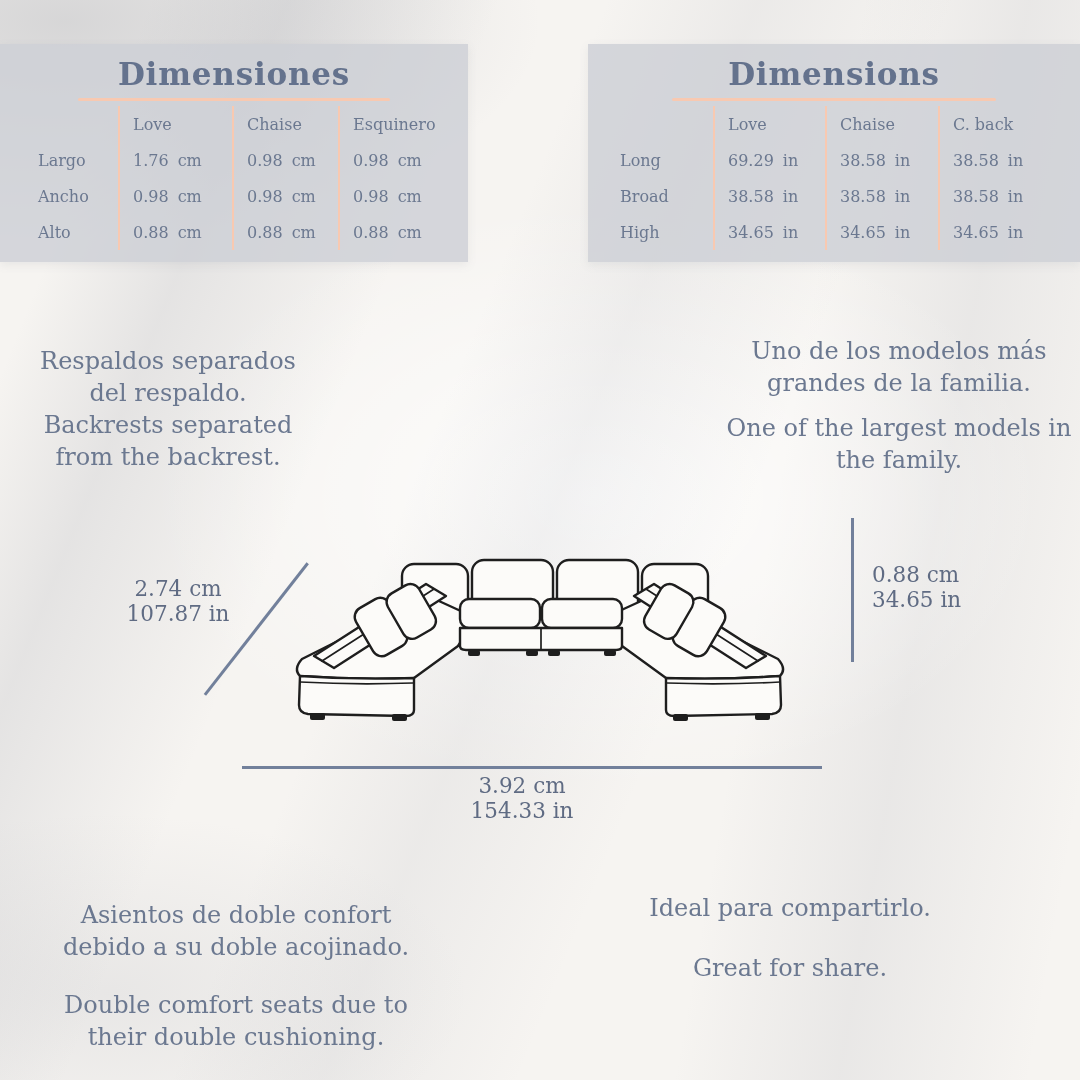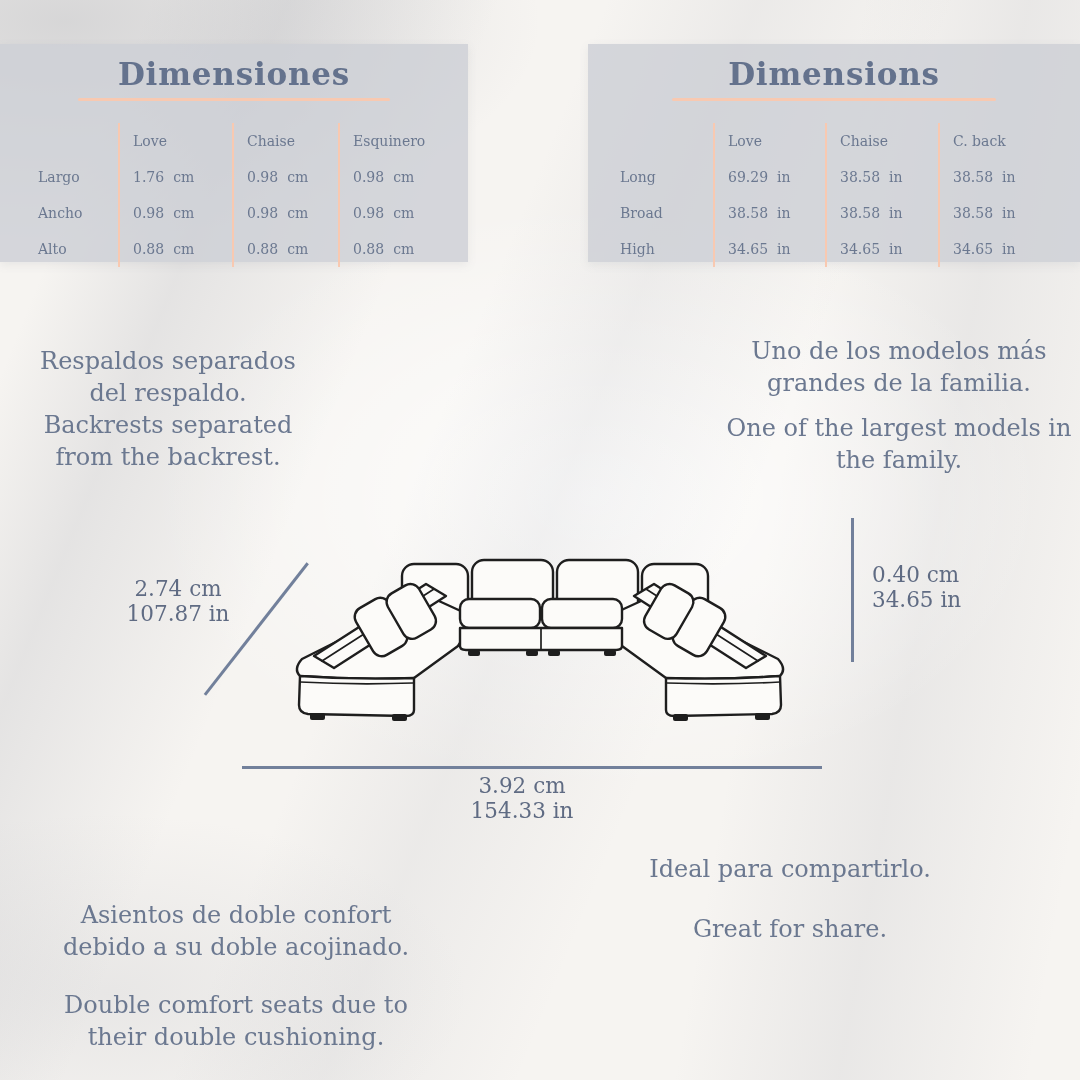--- a/index.html
+++ b/index.html
@@ -23,40 +23,40 @@
   
   .panel{position:absolute;top:44px;height:218px;background:rgba(205,208,214,0.82);
          box-shadow:0 3px 9px rgba(110,115,125,0.10);}
   .panel.es{left:0;width:468px;}
   .panel.en{left:588px;width:492px;}
   .panel-title{margin:12px 0 0 0;text-align:center;font-size:31px;font-weight:700;
                letter-spacing:0.8px;color:#64728d;}
   .rule{height:3px;background:#f8c9b1;margin:6px auto 0;border-radius:2px;}
   .es .rule{width:312px;}
   .en .rule{width:324px;}
-  .grid{display:grid;margin-top:22px;font-size:14px;}
+  .grid{display:grid;margin-top:5px;font-size:16px;}
   .es .grid{grid-template-columns:118px 114px 106px 130px;}
   .en .grid{grid-template-columns:125px 112px 113px 142px;}
   .cell{height:36px;display:flex;align-items:center;white-space:nowrap;}
   .cell.label{padding-left:38px;}
   .en .cell.label{padding-left:32px;}
   .cell.head,.cell.val{padding-left:13px;border-left:2px solid #f8c9b1;}
   .cell.corner{border-left:none;}
   .u{margin-left:9px;}
 
   
   .note{position:absolute;text-align:center;font-size:24px;line-height:1.33;color:#6b7890;}
   .note p{margin:0;}
   #note-tl{left:24px;top:346px;width:288px;}
   #note-tl p + p{}
   #note-tr{left:716px;top:336px;width:366px;}
   #note-tr p + p{margin-top:13px;}
   #note-bl{left:46px;top:900px;width:380px;}
   #note-bl p + p{margin-top:26px;}
-  #note-br{left:640px;top:854px;width:300px;}
+  #note-br{left:640px;top:893px;width:300px;}
   #note-br p + p{margin-top:28px;}
 
   
   .dim-label{position:absolute;font-size:21.5px;line-height:1.16;color:#5f6b83;}
   #dim-left{left:113px;top:577px;width:130px;text-align:center;}
   #dim-right{left:872px;top:563px;width:130px;text-align:left;}
   #dim-bottom{left:438px;top:774px;width:168px;text-align:center;}
   .mline{position:absolute;background:#72809b;}
   #line-h{left:242px;top:766px;width:580px;height:2.5px;}
   #line-v{left:851px;top:518px;width:2.5px;height:144px;}
@@ -196,21 +196,21 @@
 
   <div class="mline" id="line-d"></div>
   <div class="mline" id="line-v"></div>
   <div class="mline" id="line-h"></div>
 
   <div class="dim-label" id="dim-left">
     <div>2.74 cm</div>
     <div>107.87 in</div>
   </div>
   <div class="dim-label" id="dim-right">
-    <div>0.40 cm</div>
+    <div>0.88 cm</div>
     <div>34.65 in</div>
   </div>
   <div class="dim-label" id="dim-bottom">
     <div>3.92 cm</div>
     <div>154.33 in</div>
   </div>
 
   <svg id="sofa" viewBox="0 0 520 225" aria-hidden="true">
     <g stroke="#1e1e1e" stroke-width="2.4" fill="#fcfbf9" stroke-linejoin="round" stroke-linecap="round">
 

